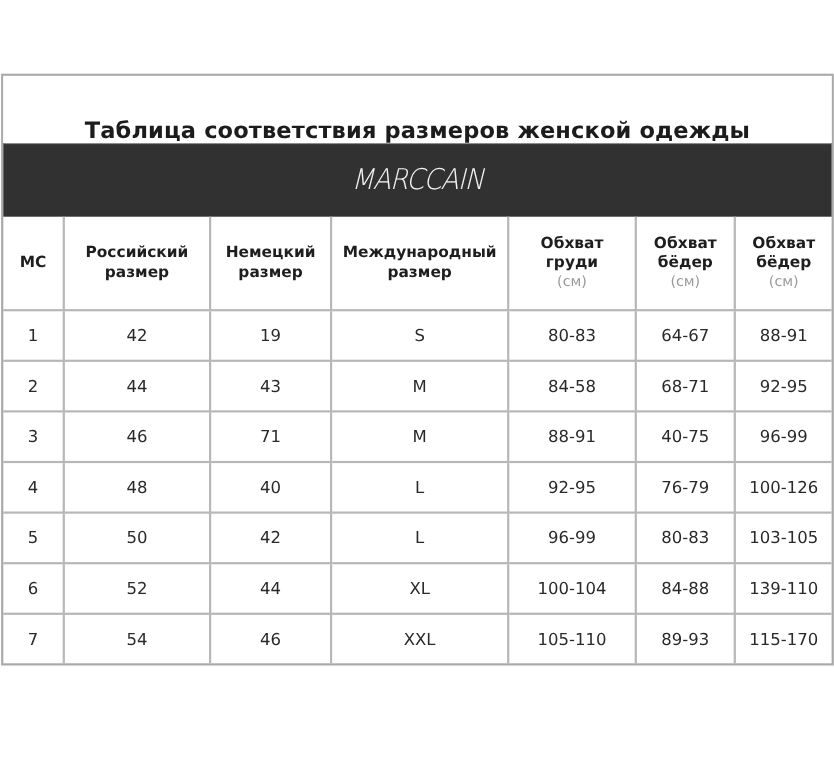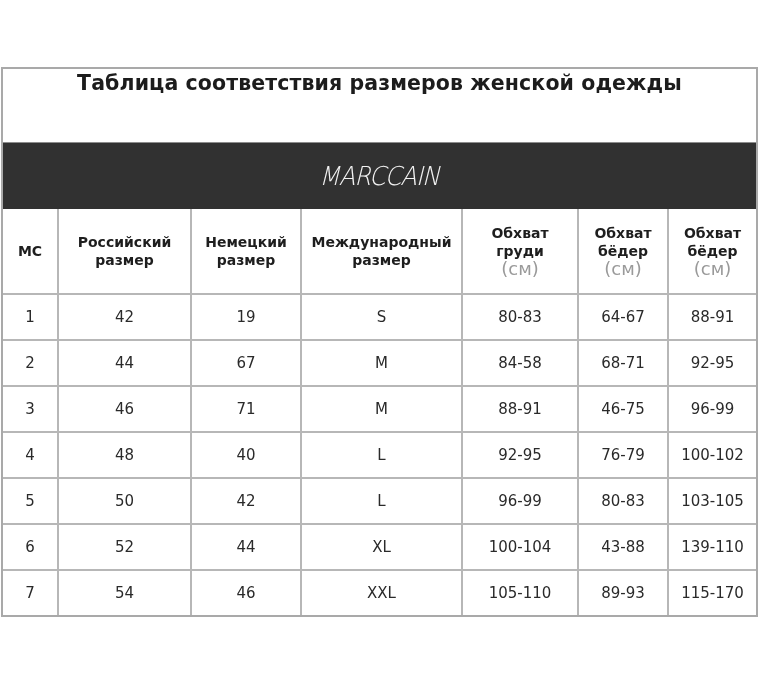--- a/index.html
+++ b/index.html
@@ -17,23 +17,23 @@
     }
     .sheet {
       position: absolute;
       left: 1px;
       top: 67px;
       width: 753px;
       border: 2px solid #a9a9a9;
       box-sizing: content-box;
     }
     .title-row {
-      height: 73px;
+      height: 61px;
       display: flex;
-      align-items: flex-start;
+      align-items: flex-end;
       justify-content: center;
       background: #ffffff;
     }
     .title {
       font-size: 20.5px;
       font-weight: bold;
       letter-spacing: 0.1px;
       color: #1c1c1c;
       margin-top: 2px;
     }
@@ -79,21 +79,21 @@
       height: 84px;
       font-size: 14px;
       font-weight: bold;
       line-height: 18px;
       color: #1e1e1e;
     }
     table.size-table th .line { display: block; }
     table.size-table th .unit {
       display: block;
       font-weight: normal;
-      font-size: 18px;
+      font-size: 13px;
       color: #9a9a9a;
       line-height: 18px;
     }
     table.size-table td {
       height: 44px;
       font-size: 15px;
       color: #2a2a2a;
     }
   </style>
 </head>
@@ -158,60 +158,60 @@
         <td>42</td>
         <td>19</td>
         <td>S</td>
         <td>80-83</td>
         <td>64-67</td>
         <td>88-91</td>
       </tr>
       <tr>
         <td>2</td>
         <td>44</td>
-        <td>67</td>
+        <td>43</td>
         <td>M</td>
         <td>84-58</td>
         <td>68-71</td>
         <td>92-95</td>
       </tr>
       <tr>
         <td>3</td>
         <td>46</td>
         <td>71</td>
         <td>M</td>
         <td>88-91</td>
-        <td>46-75</td>
+        <td>40-75</td>
         <td>96-99</td>
       </tr>
       <tr>
         <td>4</td>
         <td>48</td>
         <td>40</td>
         <td>L</td>
         <td>92-95</td>
         <td>76-79</td>
-        <td>100-102</td>
+        <td>100-126</td>
       </tr>
       <tr>
         <td>5</td>
         <td>50</td>
         <td>42</td>
         <td>L</td>
         <td>96-99</td>
         <td>80-83</td>
         <td>103-105</td>
       </tr>
       <tr>
         <td>6</td>
         <td>52</td>
         <td>44</td>
         <td>XL</td>
         <td>100-104</td>
-        <td>43-88</td>
+        <td>84-88</td>
         <td>139-110</td>
       </tr>
       <tr>
         <td>7</td>
         <td>54</td>
         <td>46</td>
         <td>XXL</td>
         <td>105-110</td>
         <td>89-93</td>
         <td>115-170</td>

